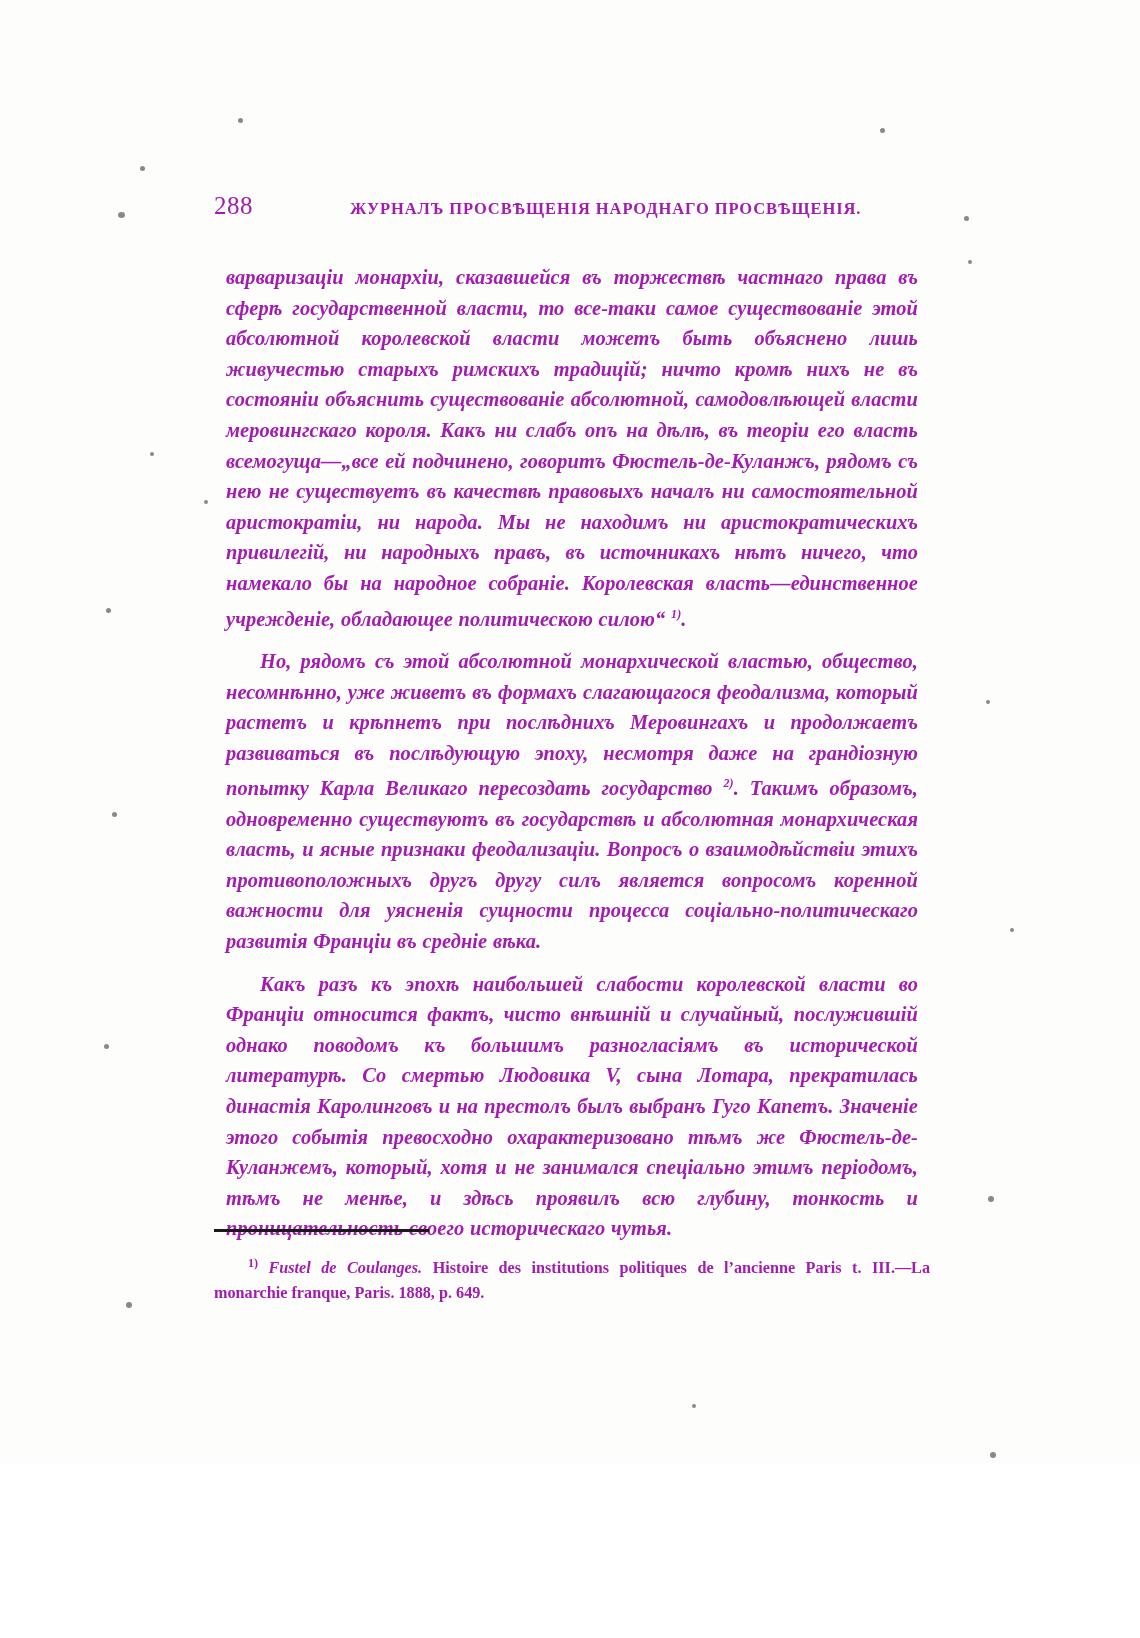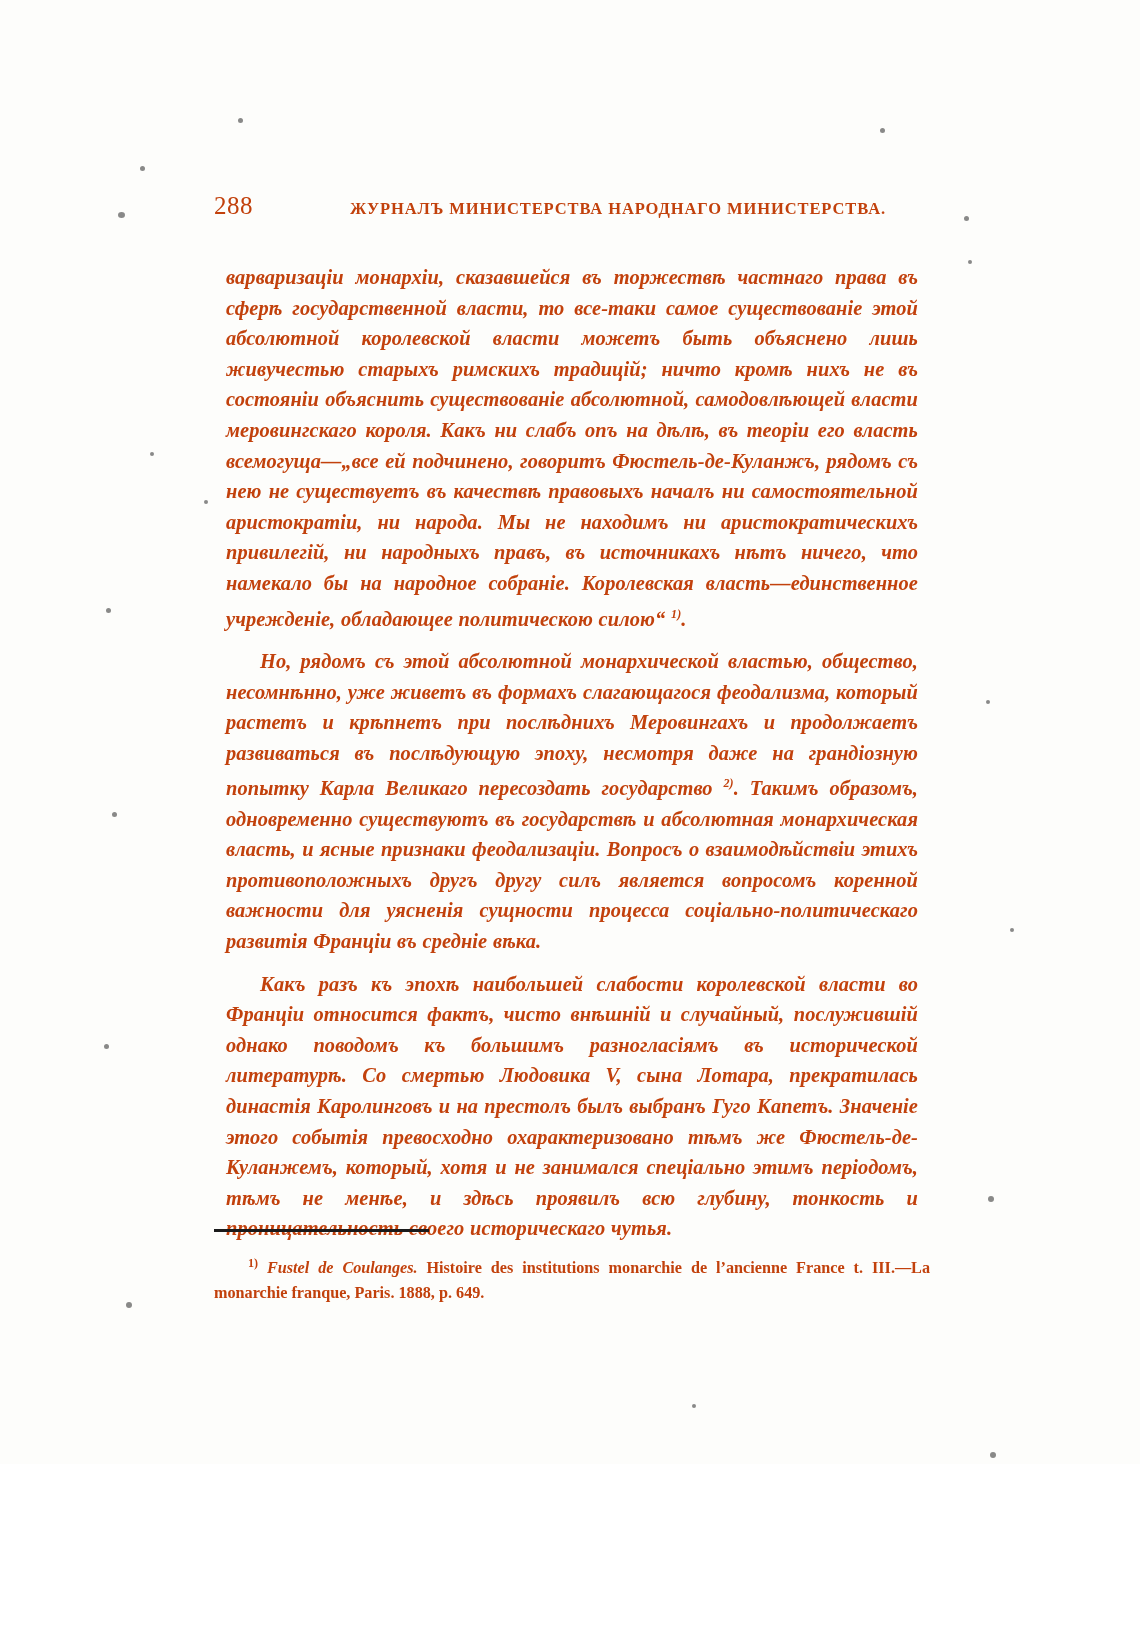--- a/index.html
+++ b/index.html
@@ -7,21 +7,21 @@
     padding: 0;
     background: #ffffff;
   }
   .page {
     position: relative;
     width: 1140px;
     height: 1464px;
     background: #fdfdfb;
     overflow: hidden;
     font-family: "Liberation Serif", "DejaVu Serif", serif;
-    color: #c2410c;
+    color: #a21caf;
   }
   
   .speck {
     position: absolute;
     background: #2a2a2a;
     border-radius: 50%;
     opacity: .55;
   }
   .content {
     position: absolute;
@@ -112,39 +112,39 @@
   <div class="speck" style="left:104px;top:1044px;width:5px;height:5px;"></div>
   <div class="speck" style="left:988px;top:1196px;width:6px;height:6px;"></div>
   <div class="speck" style="left:126px;top:1302px;width:6px;height:6px;"></div>
   <div class="speck" style="left:692px;top:1404px;width:4px;height:4px;"></div>
   <div class="speck" style="left:990px;top:1452px;width:6px;height:6px;"></div>
 
   <div class="content">
 
     <div class="header-row">
       <div class="page-number">288</div>
-      <div class="running-head">ЖУРНАЛЪ МИНИСТЕРСТВА НАРОДНАГО МИНИСТЕРСТВА.</div>
+      <div class="running-head">ЖУРНАЛЪ ПРОСВѢЩЕНІЯ НАРОДНАГО ПРОСВѢЩЕНІЯ.</div>
     </div>
 
     <p class="body first" style="margin-bottom:0;">
       <span>варваризаціи монархіи, сказавшейся въ торжествѣ частнаго права въ сферѣ государственной власти, то все-таки самое существованіе этой абсолютной королевской власти можетъ быть объяснено лишь живучестью старыхъ римскихъ традицій; ничто кромѣ нихъ не въ состояніи объяснить существованіе абсолютной, самодовлѣющей власти меровингскаго короля. Какъ ни слабъ опъ на дѣлѣ, въ теоріи его власть всемогуща—„все ей подчинено, говоритъ Фюстель-де-Куланжъ, рядомъ съ нею не существуетъ въ качествѣ правовыхъ началъ ни самостоятельной аристократіи, ни народа. Мы не находимъ ни аристократическихъ привилегій, ни народныхъ правъ, въ источникахъ нѣтъ ничего, что намекало бы на народное собраніе. Королевская власть—единственное учрежденіе, обладающее политическою силою“ </span><span class="sup">1)</span>.
     </p>
 
     <p class="body">
       <span>Но, рядомъ съ этой абсолютной монархической властью, общество, несомнѣнно, уже живетъ въ формахъ слагающагося феодализма, который растетъ и крѣпнетъ при послѣднихъ Меровингахъ и продолжаетъ развиваться въ послѣдующую эпоху, несмотря даже на грандіозную попытку Карла Великаго пересоздать государство </span><span class="sup">2)</span><span>. Такимъ образомъ, одновременно существуютъ въ государствѣ и абсолютная монархическая власть, и ясные признаки феодализаціи. Вопросъ о взаимодѣйствіи этихъ противоположныхъ другъ другу силъ является вопросомъ коренной важности для уясненія сущности процесса соціально-политическаго развитія Франціи въ среднie вѣка.</span>
     </p>
 
     <p class="body">Какъ разъ къ эпохѣ наибольшей слабости королевской власти во Франціи относится фактъ, чисто внѣшній и случайный, послужившій однако поводомъ къ большимъ разногласіямъ въ исторической литературѣ. Со смертью Людовика V, сына Лотара, прекратилась династія Каролинговъ и на престолъ былъ выбранъ Гуго Капетъ. Значеніе этого событія превосходно охарактеризовано тѣмъ же Фюстель-де-Куланжемъ, который, хотя и не занимался спеціально этимъ періодомъ, тѣмъ не менѣе, и здѣсь проявилъ всю глубину, тонкость и проницательность своего историческаго чутья.</p>
 
 
   </div>
 
   <div class="rule"></div>
 
   <div class="notes">
     <p class="note">
       <span class="sup">1)</span>
-      <span class="ital">Fustel de Coulanges.</span><span> Histoire des institutions monarchie de l’ancienne France</span>
+      <span class="ital">Fustel de Coulanges.</span><span> Histoire des institutions politiques de l’ancienne Paris</span>
       <span>t. III.—La monarchie franque, Paris. 1888, p. 649.</span>
     </p>
   </div>
 
 </div>
 
 </body></html>

